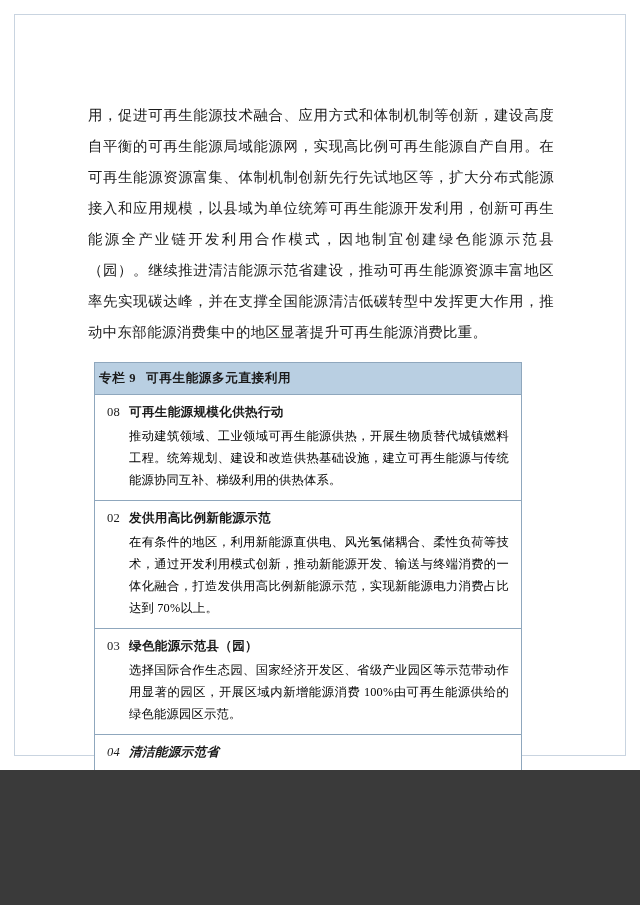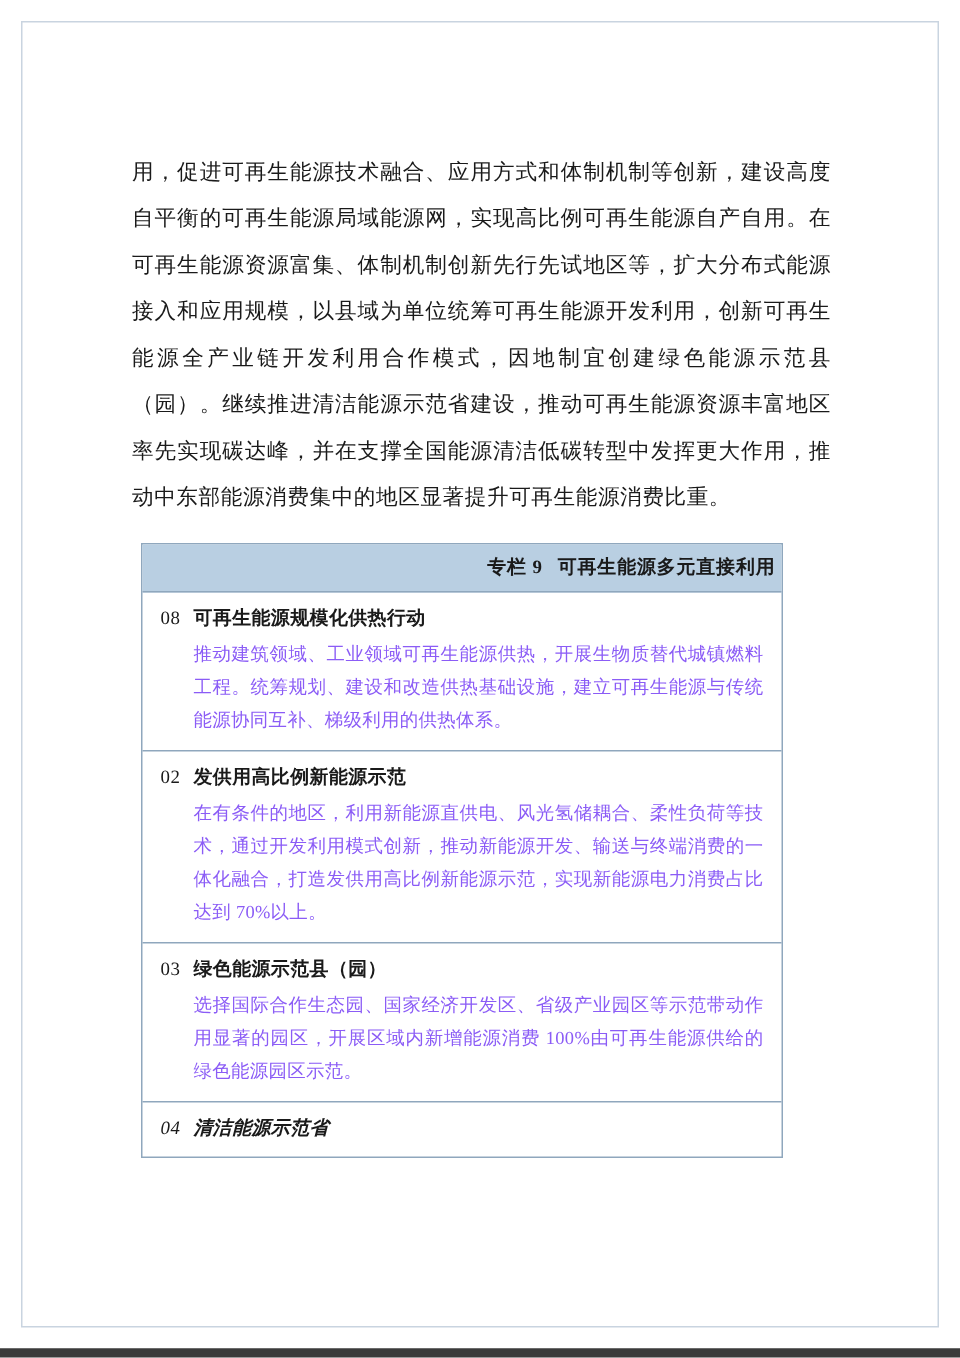--- a/index.html
+++ b/index.html
@@ -6,21 +6,21 @@
     margin: 0;
     padding: 0;
     background: #3a3a3a;
   }
   body {
     font-family: "Liberation Serif", "DejaVu Serif", serif;
   }
   .page {
     position: relative;
     width: 640px;
-    height: 899px;
+    height: 770px;
     background: #ffffff;
     overflow: hidden;
     box-sizing: border-box;
   }
   
   .page-frame {
     position: absolute;
     left: 14px;
     top: 14px;
     right: 14px;
@@ -51,21 +51,21 @@
     width: 428px;
     margin-left: 6px;
     border: 1px solid #8fa7bd;
     border-collapse: collapse;
     box-sizing: border-box;
     background: #ffffff;
   }
   .box-title {
     background: #b9cfe2;
     border-bottom: 1px solid #8fa7bd;
-    text-align: right;
+    text-align: left;
     font-size: 12.6px;
     font-weight: bold;
     color: #1a1a1a;
     padding: 7px 4px 7px 4px;
     letter-spacing: 0.6px;
   }
   .box-title .gap {
     display: inline-block;
     width: 10px;
   }
@@ -92,21 +92,21 @@
     font-weight: normal;
   }
   .item-title {
     flex: 1 1 auto;
   }
   .item-body {
     margin-left: 22px;
     margin-top: 3px;
     font-size: 12.3px;
     line-height: 22px;
-    color: #8b5cf6;
+    color: #000000;
     text-align: justify;
     text-justify: inter-ideograph;
     letter-spacing: 0.2px;
   }
 
   .page-number {
     position: absolute;
     left: 0;
     right: 0;
     top: 826px;

